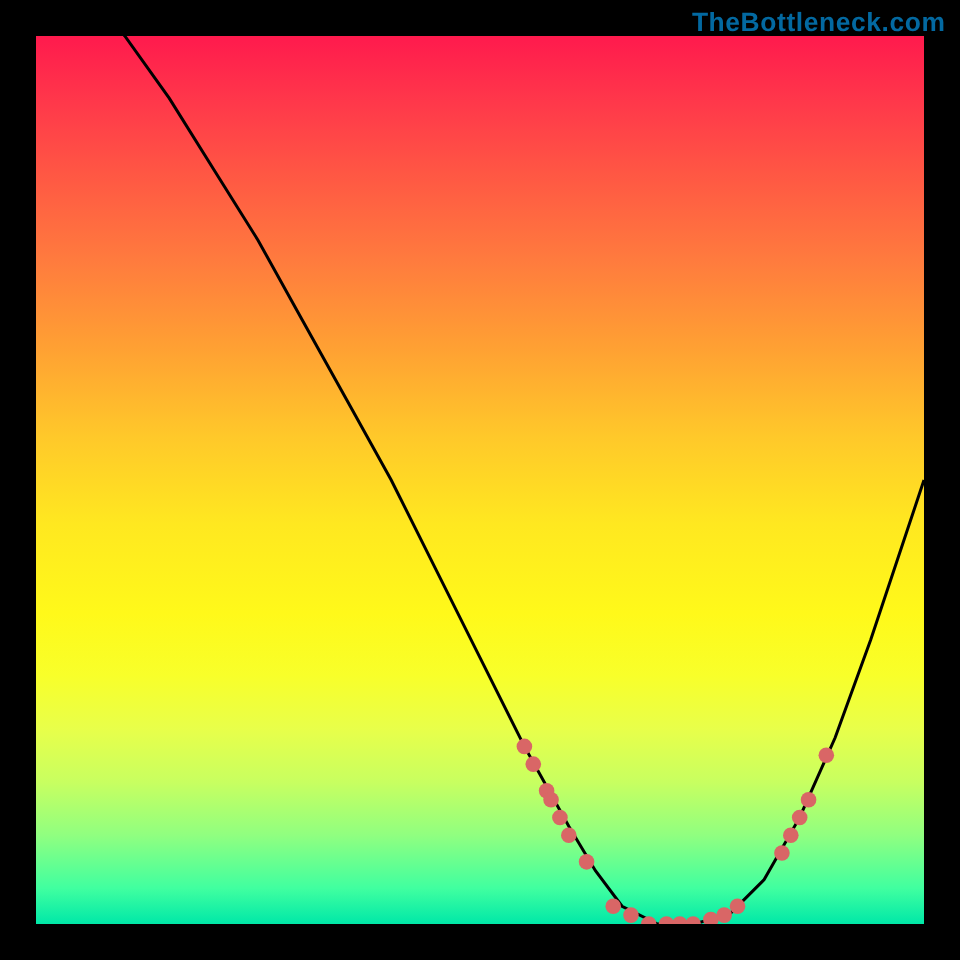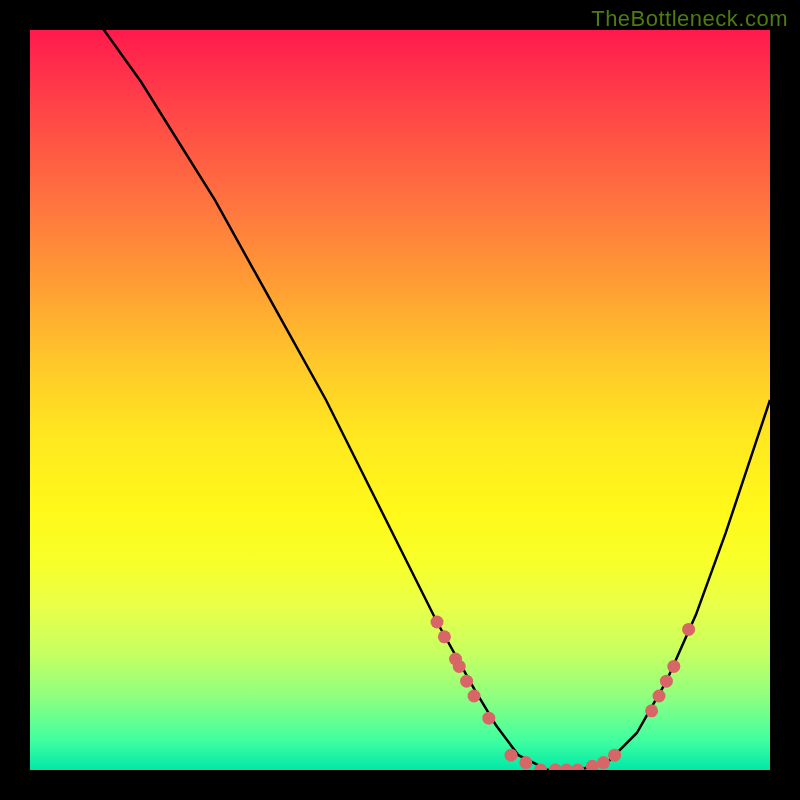--- a/index.html
+++ b/index.html
@@ -8,23 +8,23 @@
     background: #000;
     width: 800px;
     height: 800px;
     position: relative;
     font-family: Arial, sans-serif;
   }
   .watermark {
     position: absolute;
     top: 6px;
     right: 12px;
-    color: #4d7c0f;
+    color: #0369a1;
     font-size: 22px;
-    font-weight: 400;
+    font-weight: 700;
     letter-spacing: 0.5px;
     z-index: 10;
   }
   .plot-area {
     position: absolute;
     left: 30px;
     top: 30px;
     width: 740px;
     height: 740px;
     background: linear-gradient(to bottom,

